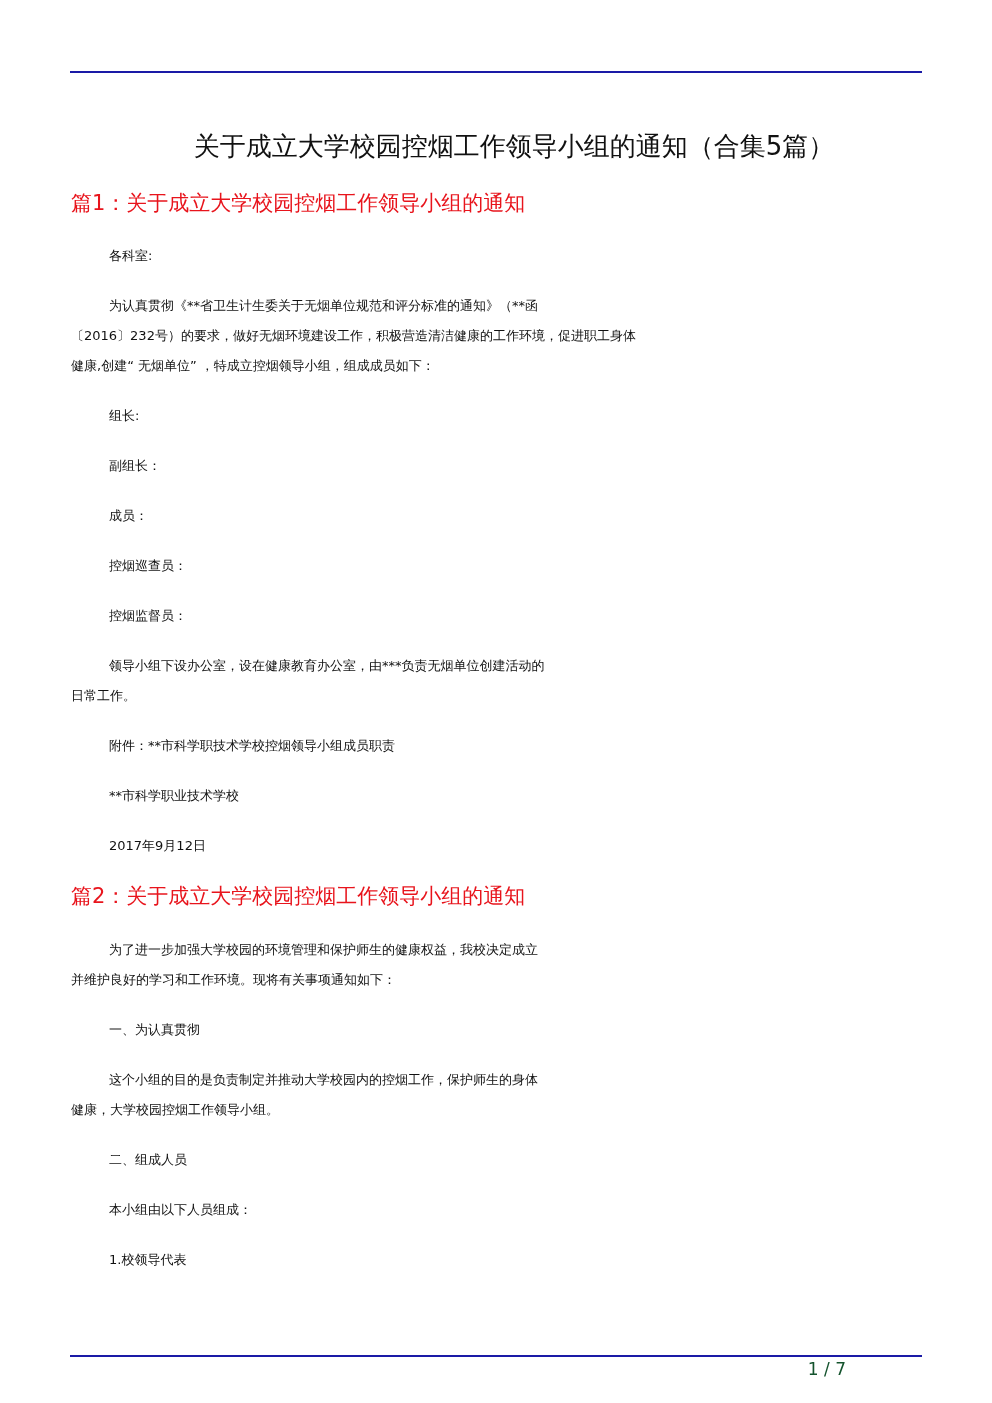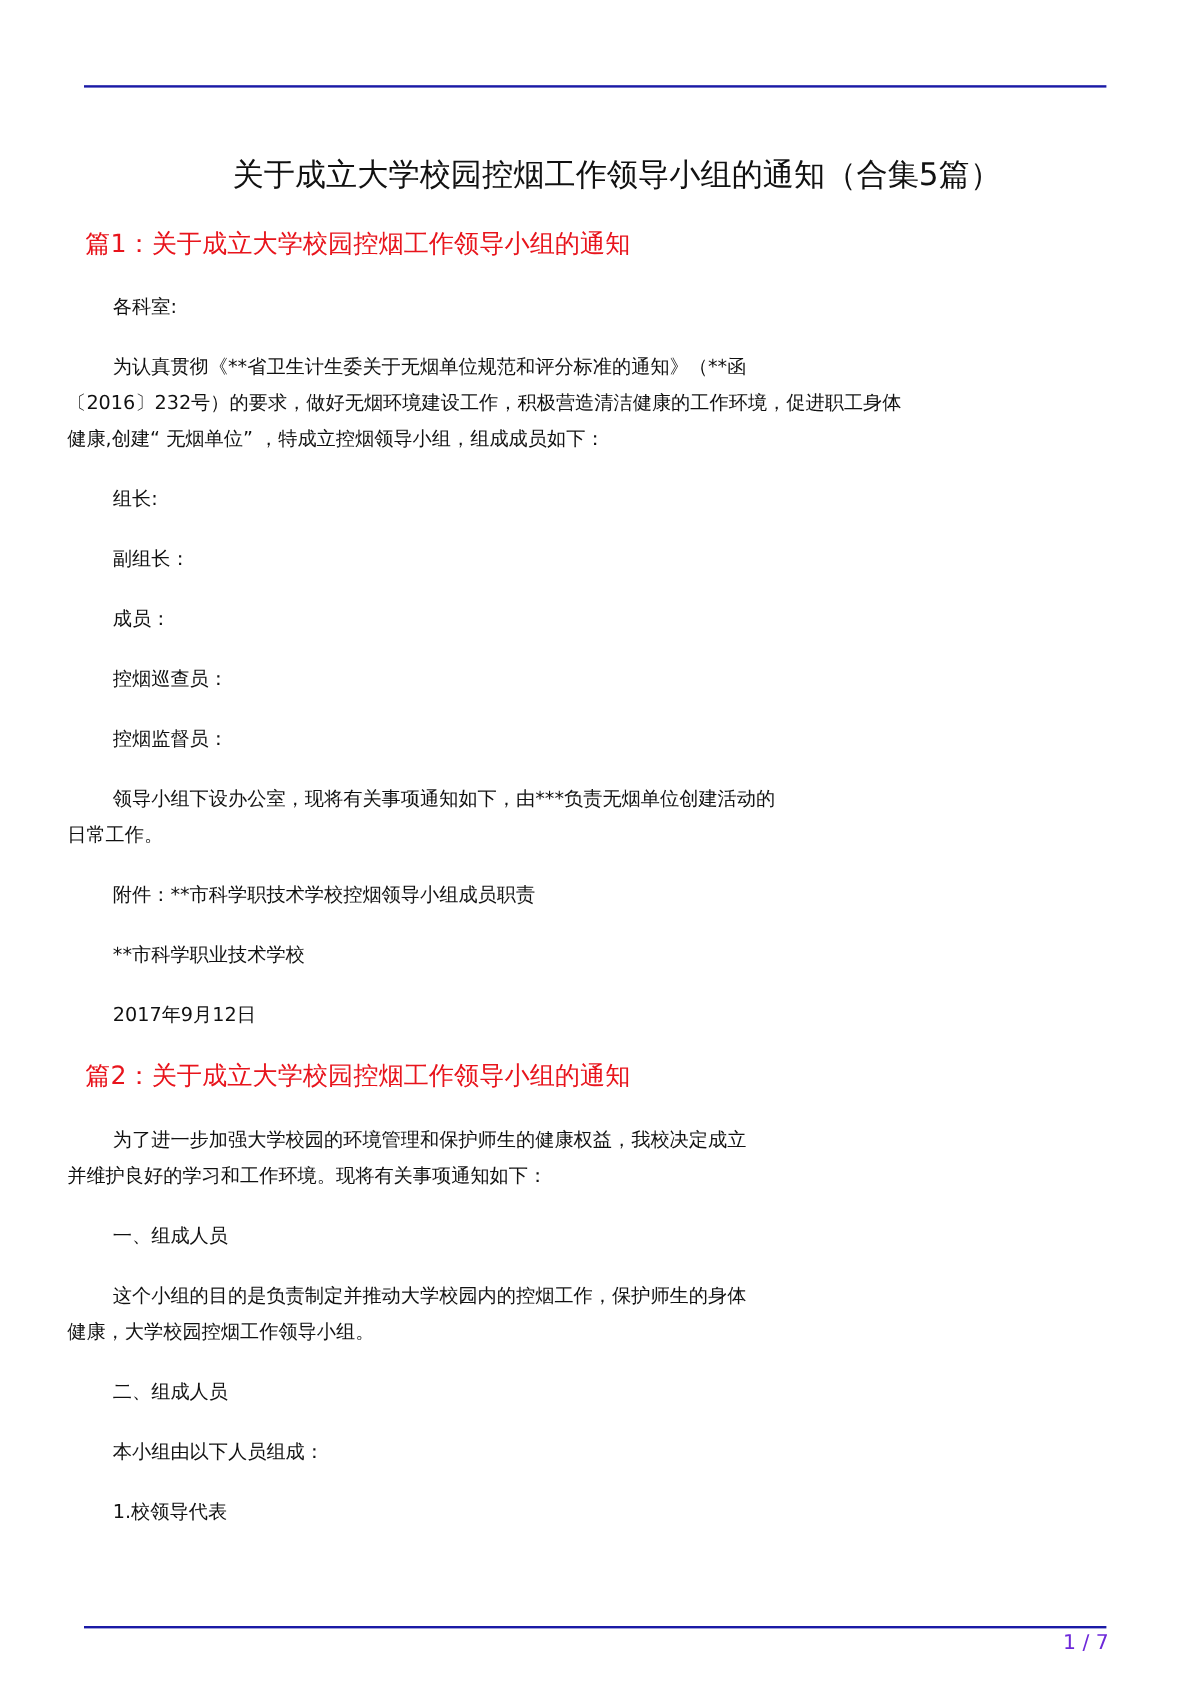--- a/index.html
+++ b/index.html
@@ -12,57 +12,57 @@
     .rule.top { top: 71px; }
     .rule.bottom { top: 1355px; }
     .doc-title {
       position: absolute; left: 0; width: 992px; top: 126px; text-align: center;
       font-size: 26px; line-height: 40px; color: #111; padding-left: 18px;
     }
     .section-heading {
       position: absolute; left: 71px; font-size: 21px; line-height: 30px; color: #e8141c; text-align: right;
     }
     .para {
-      position: absolute; left: 56px; width: 860px; font-size: 16px; line-height: 30px; color: #111;
+      position: absolute; left: 71px; width: 860px; font-size: 13px; line-height: 30px; color: #111;
     }
     .indent { text-indent: 38px; }
     .page-num {
-      position: absolute; top: 1357px; left: 868px; width: 56px; text-align: right;
-      font-size: 17px; line-height: 24px; color: #6d28d9;
+      position: absolute; top: 1357px; left: 790px; width: 56px; text-align: right;
+      font-size: 17px; line-height: 24px; color: #14532d;
     }
   </style>
 </head>
 <body>
 
 <div class="rule top"></div>
 
 <div class="doc-title">关于成立大学校园控烟工作领导小组的通知（合集5篇）</div>
 
 <div class="section-heading" style="top:188px">篇1：关于成立大学校园控烟工作领导小组的通知</div>
 
 <div class="para indent" style="top:241px">各科室:</div>
 <div class="para indent" style="top:291px">为认真贯彻《**省卫生计生委关于无烟单位规范和评分标准的通知》（**函</div>
 <div class="para" style="top:321px">〔2016〕232号）的要求，做好无烟环境建设工作，积极营造清洁健康的工作环境，促进职工身体</div>
 <div class="para" style="top:351px">健康,创建“ 无烟单位” ，特成立控烟领导小组，组成成员如下：</div>
 <div class="para indent" style="top:401px">组长:</div>
 <div class="para indent" style="top:451px">副组长：</div>
 <div class="para indent" style="top:501px">成员：</div>
 <div class="para indent" style="top:551px">控烟巡查员：</div>
 <div class="para indent" style="top:601px">控烟监督员：</div>
-<div class="para indent" style="top:651px">领导小组下设办公室，现将有关事项通知如下，由***负责无烟单位创建活动的</div>
+<div class="para indent" style="top:651px">领导小组下设办公室，设在健康教育办公室，由***负责无烟单位创建活动的</div>
 <div class="para" style="top:681px">日常工作。</div>
 <div class="para indent" style="top:731px">附件：**市科学职技术学校控烟领导小组成员职责</div>
 <div class="para indent" style="top:781px">**市科学职业技术学校</div>
 <div class="para indent" style="top:831px">2017年9月12日</div>
 
 <div class="section-heading" style="top:881px">篇2：关于成立大学校园控烟工作领导小组的通知</div>
 
 <div class="para indent" style="top:935px">为了进一步加强大学校园的环境管理和保护师生的健康权益，我校决定成立</div>
 <div class="para" style="top:965px">并维护良好的学习和工作环境。现将有关事项通知如下：</div>
-<div class="para indent" style="top:1015px">一、组成人员</div>
+<div class="para indent" style="top:1015px">一、为认真贯彻</div>
 <div class="para indent" style="top:1065px">这个小组的目的是负责制定并推动大学校园内的控烟工作，保护师生的身体</div>
 <div class="para" style="top:1095px">健康，大学校园控烟工作领导小组。</div>
 <div class="para indent" style="top:1145px">二、组成人员</div>
 <div class="para indent" style="top:1195px">本小组由以下人员组成：</div>
 <div class="para indent" style="top:1245px">1.校领导代表</div>
 
 <div class="rule bottom"></div>
 <div class="page-num">1 / 7</div>
 
 </body></html>

